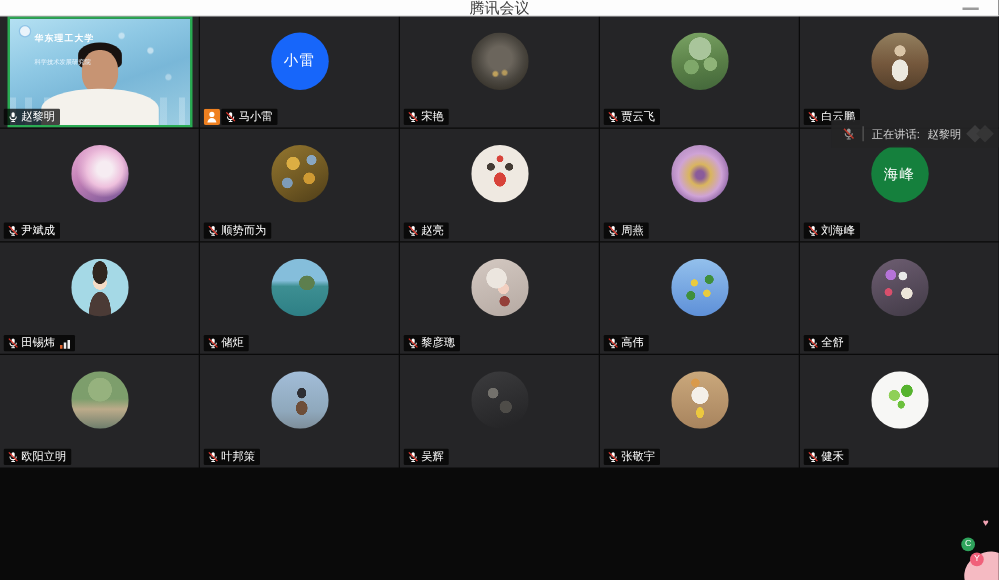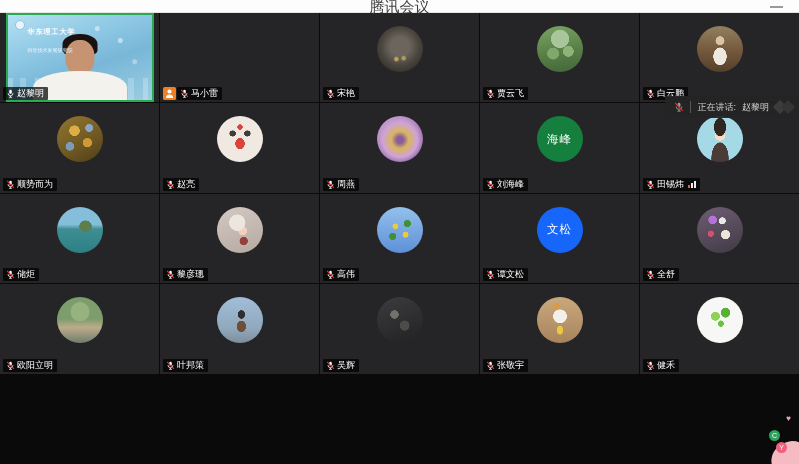--- a/index.html
+++ b/index.html
@@ -3,21 +3,21 @@
 <meta charset="utf-8">
 <style>
   * { margin:0; padding:0; box-sizing:border-box; }
   html,body { width:799px; height:464px; overflow:hidden; background:#0a0a0a;
     font-family:"Liberation Sans","DejaVu Sans",sans-serif; }
   .app { position:relative; width:799px; height:464px; background:#0a0a0a; }
 
   
   .titlebar { position:absolute; top:0; left:0; right:0; height:13px;
     background:#fdfdfd; border-bottom:1px solid #e4e4e4; text-align:center;
-    font-size:15px; line-height:13px; color:#3c3c3c; z-index:60; }
+    font-size:12px; line-height:13px; color:#3c3c3c; z-index:60; }
   .min-btn { position:absolute; right:16px; top:6px; width:13px; height:2px;
     background:#9a9a9a; cursor:pointer; }
 
   
   .grid { position:absolute; top:13px; left:0; right:0; bottom:0;
     display:grid; grid-template-columns:repeat(5,1fr);
     grid-template-rows:repeat(5,1fr); gap:1px; background:#0a0a0a; }
   .tile { position:relative; background:#252527; overflow:hidden; }
 
   
@@ -123,20 +123,21 @@
           <line x1="3.4" y1="9.2" x2="6.6" y2="9.2" stroke="#fff" stroke-width="0.9"></line>
           <line class="slash" x1="1.2" y1="1" x2="8.8" y2="8.8" stroke="#e0352b" stroke-width="1.2"></line>
         </svg>
         <span>赵黎明</span>
 
       </span>
     </div>
   </div>
       <div class="tile">
 
+    <div class="avatar text" style="background: rgb(23, 102, 250);">小雷</div>
     <div class="label-row">
       <svg class="presenter-badge" viewBox="0 0 12 12">
         <rect width="12" height="12" rx="1.5" fill="#ef8020"></rect>
         <circle cx="6" cy="4.2" r="1.9" fill="#fff"></circle>
         <path d="M2.7 10.2 a3.3 3.3 0 0 1 6.6 0 z" fill="#fff"></path>
       </svg>
       <span class="label">
         <svg class="mic muted" viewBox="0 0 10 10">
           <rect x="3.6" y="0.8" width="2.8" height="4.6" rx="1.4" fill="#fff"></rect>
           <path d="M2.2 4.6 a2.8 2.8 0 0 0 5.6 0" fill="none" stroke="#fff" stroke-width="0.9"></path>
@@ -192,20 +193,38 @@
 
       <span class="label">
         <svg class="mic muted" viewBox="0 0 10 10">
           <rect x="3.6" y="0.8" width="2.8" height="4.6" rx="1.4" fill="#fff"></rect>
           <path d="M2.2 4.6 a2.8 2.8 0 0 0 5.6 0" fill="none" stroke="#fff" stroke-width="0.9"></path>
           <line x1="5" y1="7.6" x2="5" y2="9" stroke="#fff" stroke-width="0.9"></line>
           <line x1="3.4" y1="9.2" x2="6.6" y2="9.2" stroke="#fff" stroke-width="0.9"></line>
           <line class="slash" x1="1.2" y1="1" x2="8.8" y2="8.8" stroke="#e0352b" stroke-width="1.2"></line>
         </svg>
         <span>白云鹏</span>
+
+      </span>
+    </div>
+  </div>
+      <div class="tile">
+
+    <div class="avatar" style="background: radial-gradient(circle at 58% 42%, rgb(246, 236, 242) 0px, rgb(246, 236, 242) 16%, rgb(238, 192, 221) 38%, transparent 60%), linear-gradient(150deg, rgb(233, 174, 212) 0%, rgb(193, 127, 182) 45%, rgb(143, 99, 160) 80%, rgb(122, 86, 154) 100%);"></div>
+    <div class="label-row">
+
+      <span class="label">
+        <svg class="mic muted" viewBox="0 0 10 10">
+          <rect x="3.6" y="0.8" width="2.8" height="4.6" rx="1.4" fill="#fff"></rect>
+          <path d="M2.2 4.6 a2.8 2.8 0 0 0 5.6 0" fill="none" stroke="#fff" stroke-width="0.9"></path>
+          <line x1="5" y1="7.6" x2="5" y2="9" stroke="#fff" stroke-width="0.9"></line>
+          <line x1="3.4" y1="9.2" x2="6.6" y2="9.2" stroke="#fff" stroke-width="0.9"></line>
+          <line class="slash" x1="1.2" y1="1" x2="8.8" y2="8.8" stroke="#e0352b" stroke-width="1.2"></line>
+        </svg>
+        <span>尹斌成</span>
 
       </span>
     </div>
   </div>
       <div class="tile">
 
     <div class="avatar" style="background: radial-gradient(circle at 38% 32%, rgb(220, 174, 67) 0px, rgb(220, 174, 67) 12%, transparent 13%), radial-gradient(circle at 66% 58%, rgb(207, 154, 51) 0px, rgb(207, 154, 51) 11%, transparent 12%), radial-gradient(circle at 28% 66%, rgb(126, 156, 184) 0px, rgb(126, 156, 184) 9%, transparent 10%), radial-gradient(circle at 70% 26%, rgb(137, 167, 194) 0px, rgb(137, 167, 194) 8%, transparent 9%), linear-gradient(150deg, rgb(147, 118, 47) 0%, rgb(110, 87, 34) 60%, rgb(78, 61, 24) 100%);"></div>
     <div class="label-row">
 
       <span class="label">
@@ -340,38 +359,20 @@
 
       <span class="label">
         <svg class="mic muted" viewBox="0 0 10 10">
           <rect x="3.6" y="0.8" width="2.8" height="4.6" rx="1.4" fill="#fff"></rect>
           <path d="M2.2 4.6 a2.8 2.8 0 0 0 5.6 0" fill="none" stroke="#fff" stroke-width="0.9"></path>
           <line x1="5" y1="7.6" x2="5" y2="9" stroke="#fff" stroke-width="0.9"></line>
           <line x1="3.4" y1="9.2" x2="6.6" y2="9.2" stroke="#fff" stroke-width="0.9"></line>
           <line class="slash" x1="1.2" y1="1" x2="8.8" y2="8.8" stroke="#e0352b" stroke-width="1.2"></line>
         </svg>
         <span>高伟</span>
-
-      </span>
-    </div>
-  </div>
-      <div class="tile">
-
-    <div class="avatar text" style="background: rgb(23, 102, 250);">文松</div>
-    <div class="label-row">
-
-      <span class="label">
-        <svg class="mic muted" viewBox="0 0 10 10">
-          <rect x="3.6" y="0.8" width="2.8" height="4.6" rx="1.4" fill="#fff"></rect>
-          <path d="M2.2 4.6 a2.8 2.8 0 0 0 5.6 0" fill="none" stroke="#fff" stroke-width="0.9"></path>
-          <line x1="5" y1="7.6" x2="5" y2="9" stroke="#fff" stroke-width="0.9"></line>
-          <line x1="3.4" y1="9.2" x2="6.6" y2="9.2" stroke="#fff" stroke-width="0.9"></line>
-          <line class="slash" x1="1.2" y1="1" x2="8.8" y2="8.8" stroke="#e0352b" stroke-width="1.2"></line>
-        </svg>
-        <span>谭文松</span>
 
       </span>
     </div>
   </div>
       <div class="tile">
 
     <div class="avatar" style="background: radial-gradient(circle at 62% 60%, rgb(236, 229, 218) 0px, rgb(236, 229, 218) 11%, transparent 12%), radial-gradient(circle at 34% 28%, rgb(181, 115, 216) 0px, rgb(181, 115, 216) 9%, transparent 10%), radial-gradient(circle at 30% 58%, rgb(216, 79, 108) 0px, rgb(216, 79, 108) 7%, transparent 8%), radial-gradient(circle at 55% 30%, rgb(232, 232, 232) 0px, rgb(232, 232, 232) 8%, transparent 9%), linear-gradient(160deg, rgb(110, 94, 114) 0%, rgb(65, 58, 70) 100%);"></div>
     <div class="label-row">
 
       <span class="label">

